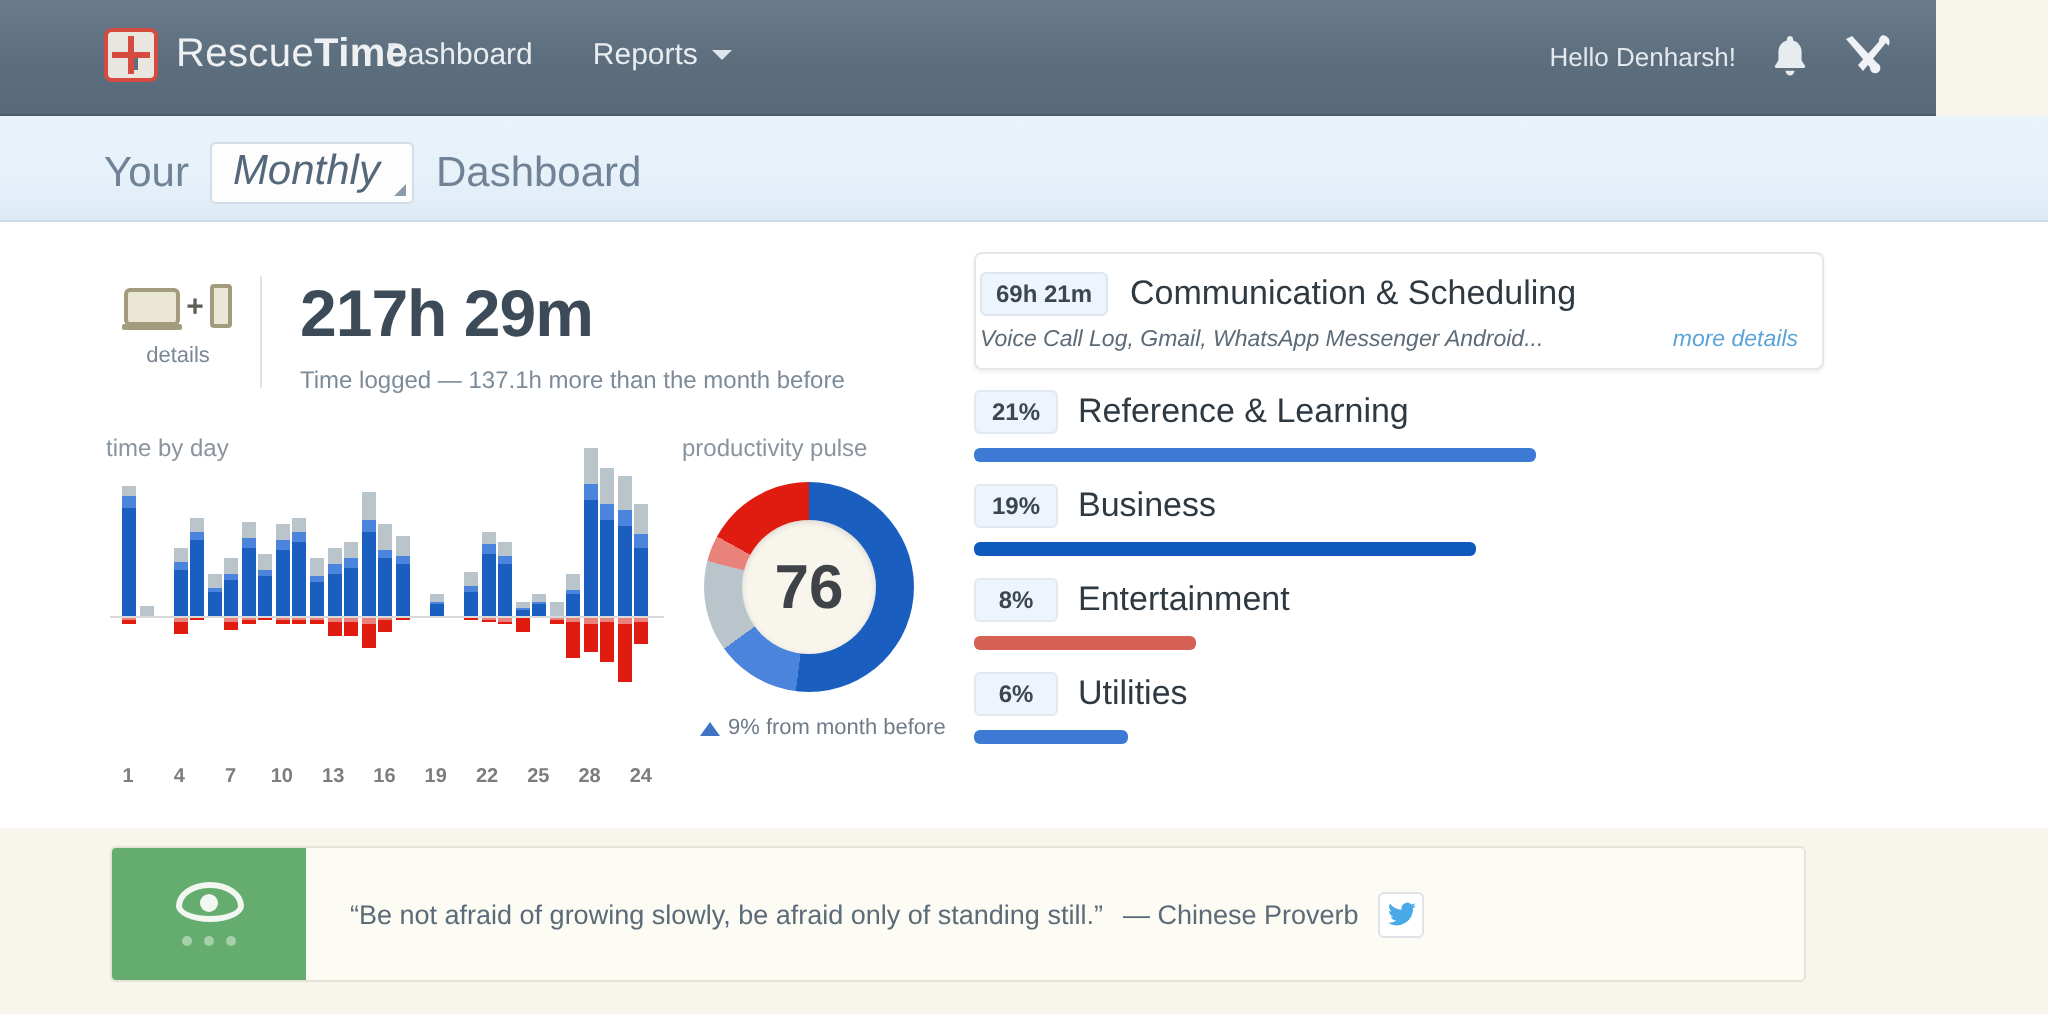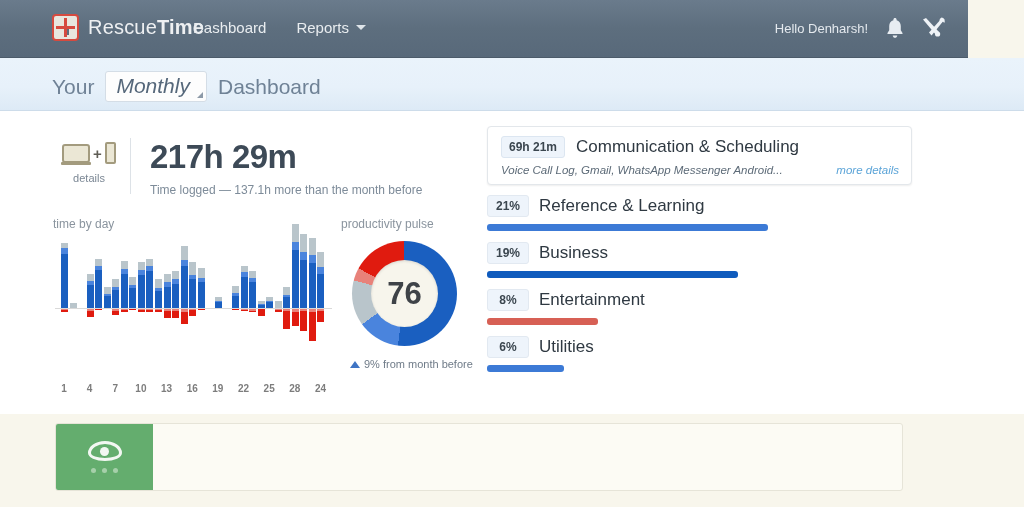--- a/index.html
+++ b/index.html
@@ -163,21 +163,21 @@
     display: flex; align-items: center; gap: 4px;
   }
   .up-arrow { width: 0; height: 0; border-left: 5px solid transparent;
     border-right: 5px solid transparent; border-bottom: 7px solid #3f74c4; }
 
   
   .cats { position: absolute; left: 487px; top: 15px; width: 425px; }
   .cat-card {
     background: #fff; border: 1px solid #e3e7eb; border-radius: 4px;
     box-shadow: 0 1px 2px rgba(0,0,0,.07);
-    padding: 9px 12px 8px 13px; margin-bottom: 10px;
+    padding: 9px 12px 8px 2px; margin-bottom: 10px;
   }
   .cat-head { display: flex; align-items: center; gap: 11px; }
   .pill {
     background: #eef4fb; border: 1px solid #dce6f1; border-radius: 3px;
     font-size: 12px; font-weight: bold; color: #3b464f; padding: 3px 7px;
     min-width: 42px; text-align: center;
   }
   .cat-name { font-size: 17px; color: #2f3942; }
   .cat-sub-row { display: flex; align-items: baseline; justify-content: space-between;
     margin-top: 6px; }
@@ -718,14 +718,23 @@
     <div class="quote-badge">
       <span class="eye">
           <span class="pupil"></span>
         </span>
       <span class="dots">
         <span class="dot"></span>
           <span class="dot"></span>
           <span class="dot"></span>
       </span>
     </div>
+    <div class="quote-body">
+      <span>“Be not afraid of growing slowly, be afraid only of standing still.”</span>
+      <span>— Chinese Proverb</span>
+      <span class="tw-btn">
+        <svg width="14" height="12" viewBox="0 0 16 13">
+            <path d="M16 1.6a6.4 6.4 0 0 1-1.9.5A3.3 3.3 0 0 0 15.5.3a6.6 6.6 0 0 1-2.1.8A3.28 3.28 0 0 0 7.8 4.1 9.3 9.3 0 0 1 1.1.6a3.28 3.28 0 0 0 1 4.4A3.2 3.2 0 0 1 .6 4.6v.04a3.28 3.28 0 0 0 2.6 3.2 3.3 3.3 0 0 1-1.5.06 3.29 3.29 0 0 0 3.1 2.3A6.6 6.6 0 0 1 0 11.5a9.3 9.3 0 0 0 5 1.5c6 0 9.3-5 9.3-9.3l-.01-.42A6.6 6.6 0 0 0 16 1.6z" fill="#4aa9e8"></path>
+          </svg>
+      </span>
+    </div>
   </div>
 </div>
 
 </body></html>

